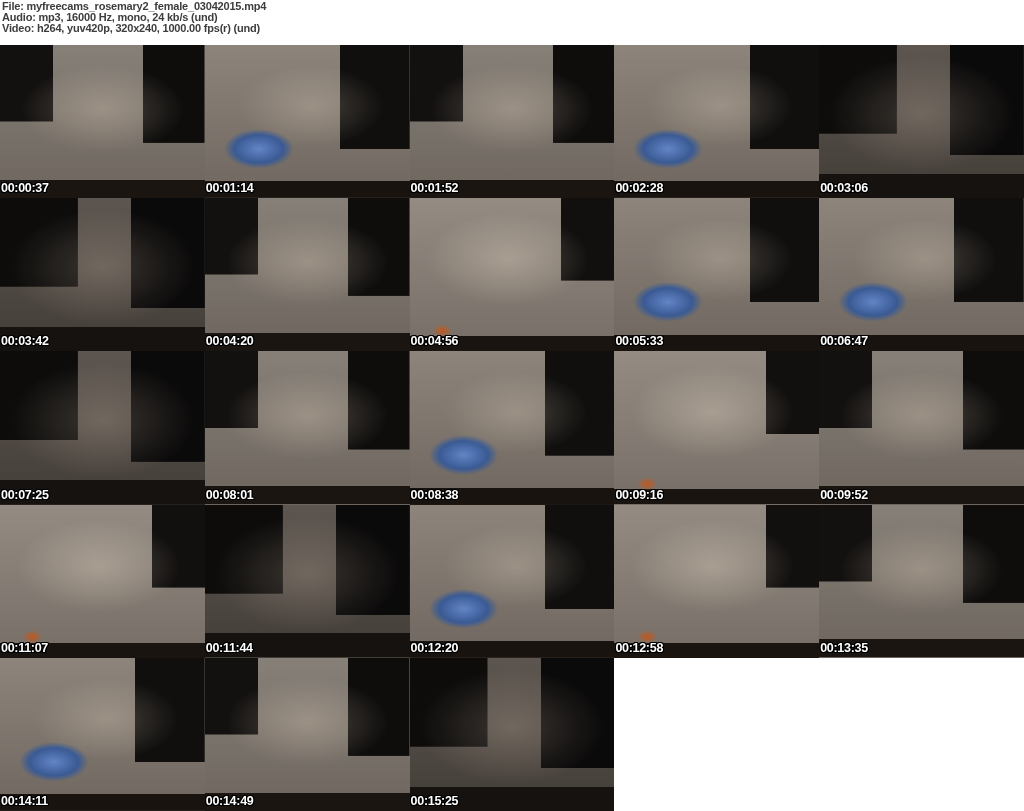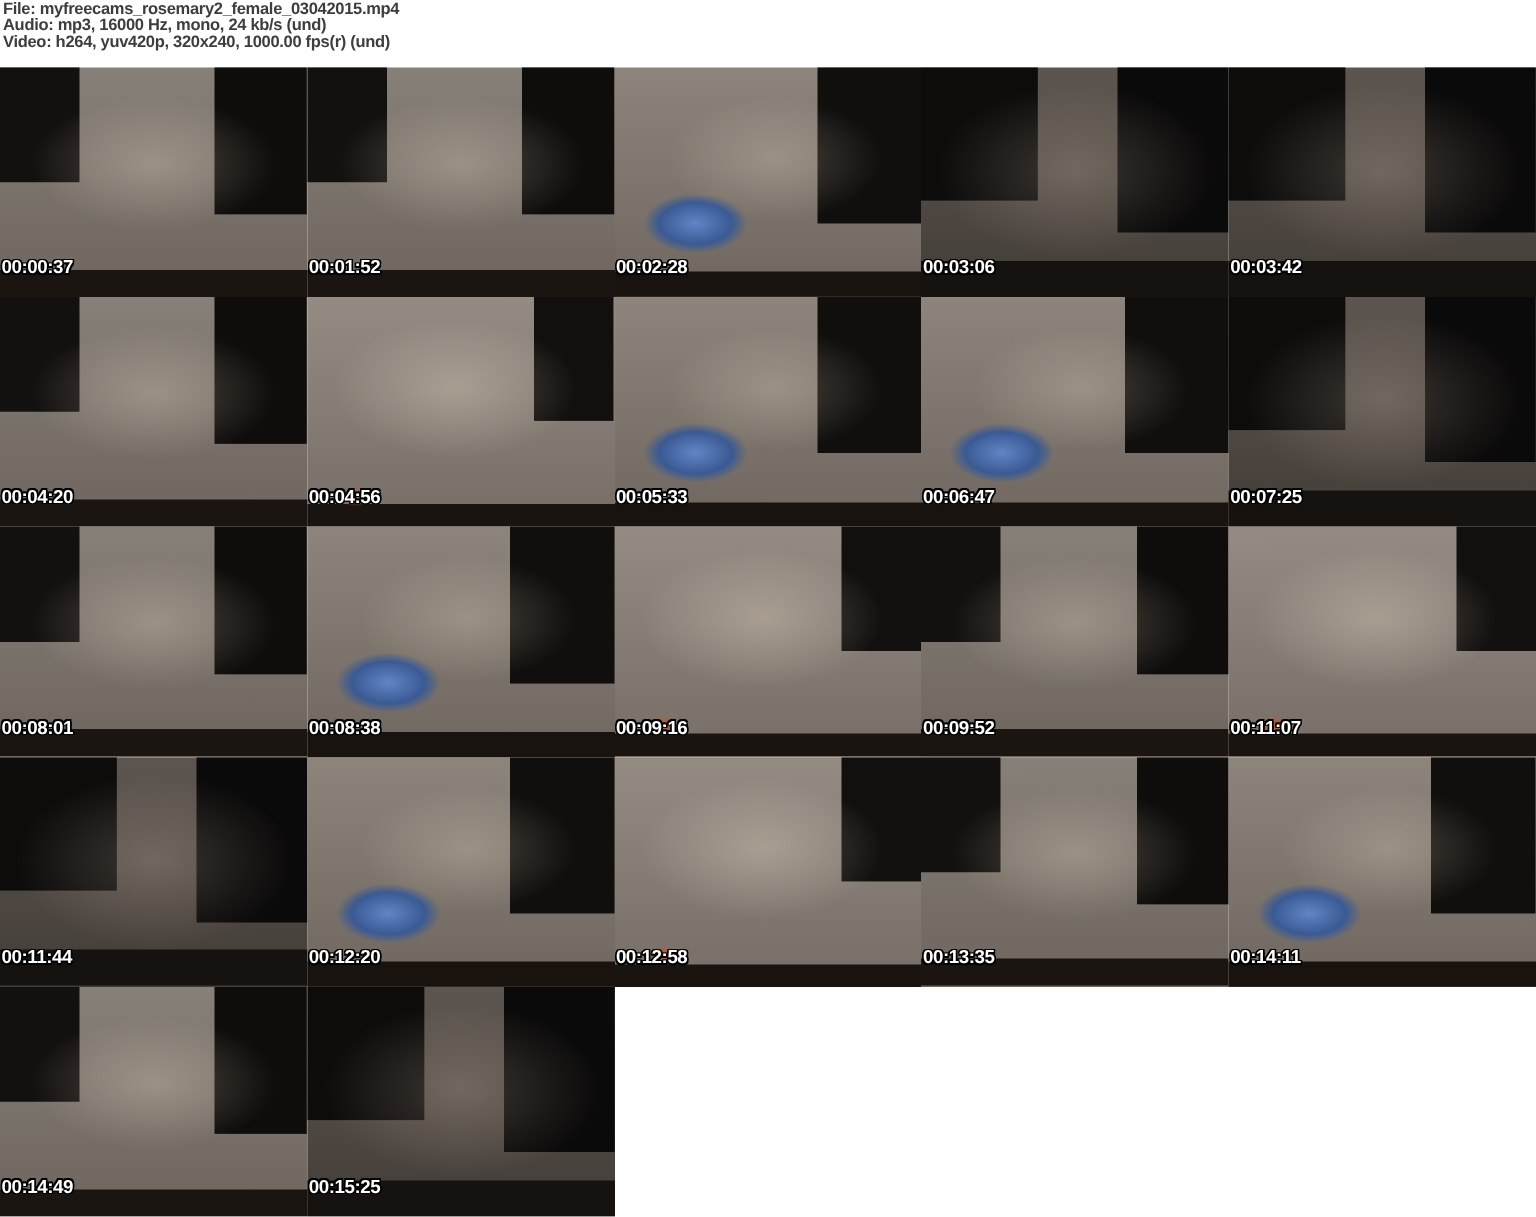--- a/index.html
+++ b/index.html
@@ -56,21 +56,21 @@
   .vd { background:
     radial-gradient(ellipse 55% 42% at 48% 40%, rgba(238,220,200,.32), rgba(238,220,200,0) 72%),
     radial-gradient(closest-side, #c2571e, rgba(194,87,30,0)) 12% 90%/10% 9% no-repeat,
     linear-gradient(#12100f,#12100f) 100% 0/26% 54% no-repeat,
     linear-gradient(#1a1410,#1a1410) 0 100%/100% 10% no-repeat,
     linear-gradient(#948c83,#766e66); text-align: right;
   }
 
   
   .ts {
-    position: absolute; left: 1px; bottom: 13px;
+    position: absolute; left: 1px; bottom: 3px;
     font-size: 12.5px; font-weight: bold; color: #ffffff;
     letter-spacing: -0.3px;
     text-shadow:
       1px 0 0 #000, -1px 0 0 #000, 0 1px 0 #000, 0 -1px 0 #000,
       1px 1px 0 #000, -1px -1px 0 #000, 1px -1px 0 #000, -1px 1px 0 #000;
   }
 </style>
 </head>
 <body>
 
@@ -79,20 +79,23 @@
   <header class="meta">
     <div class="line">File: myfreecams_rosemary2_female_03042015.mp4</div>
     <div class="line">Audio: mp3, 16000 Hz, mono, 24 kb/s (und)</div>
     <div class="line">Video: h264, yuv420p, 320x240, 1000.00 fps(r) (und)</div>
   </header>
 
   <div class="grid">
 
     <div class="thumb va">
         <span class="ts">00:00:37</span>
+      </div>
+    <div class="thumb vb">
+        <span class="ts">00:01:14</span>
       </div>
     <div class="thumb va">
         <span class="ts">00:01:52</span>
       </div>
     <div class="thumb vb">
         <span class="ts">00:02:28</span>
       </div>
     <div class="thumb vc">
         <span class="ts">00:03:06</span>
       </div>

